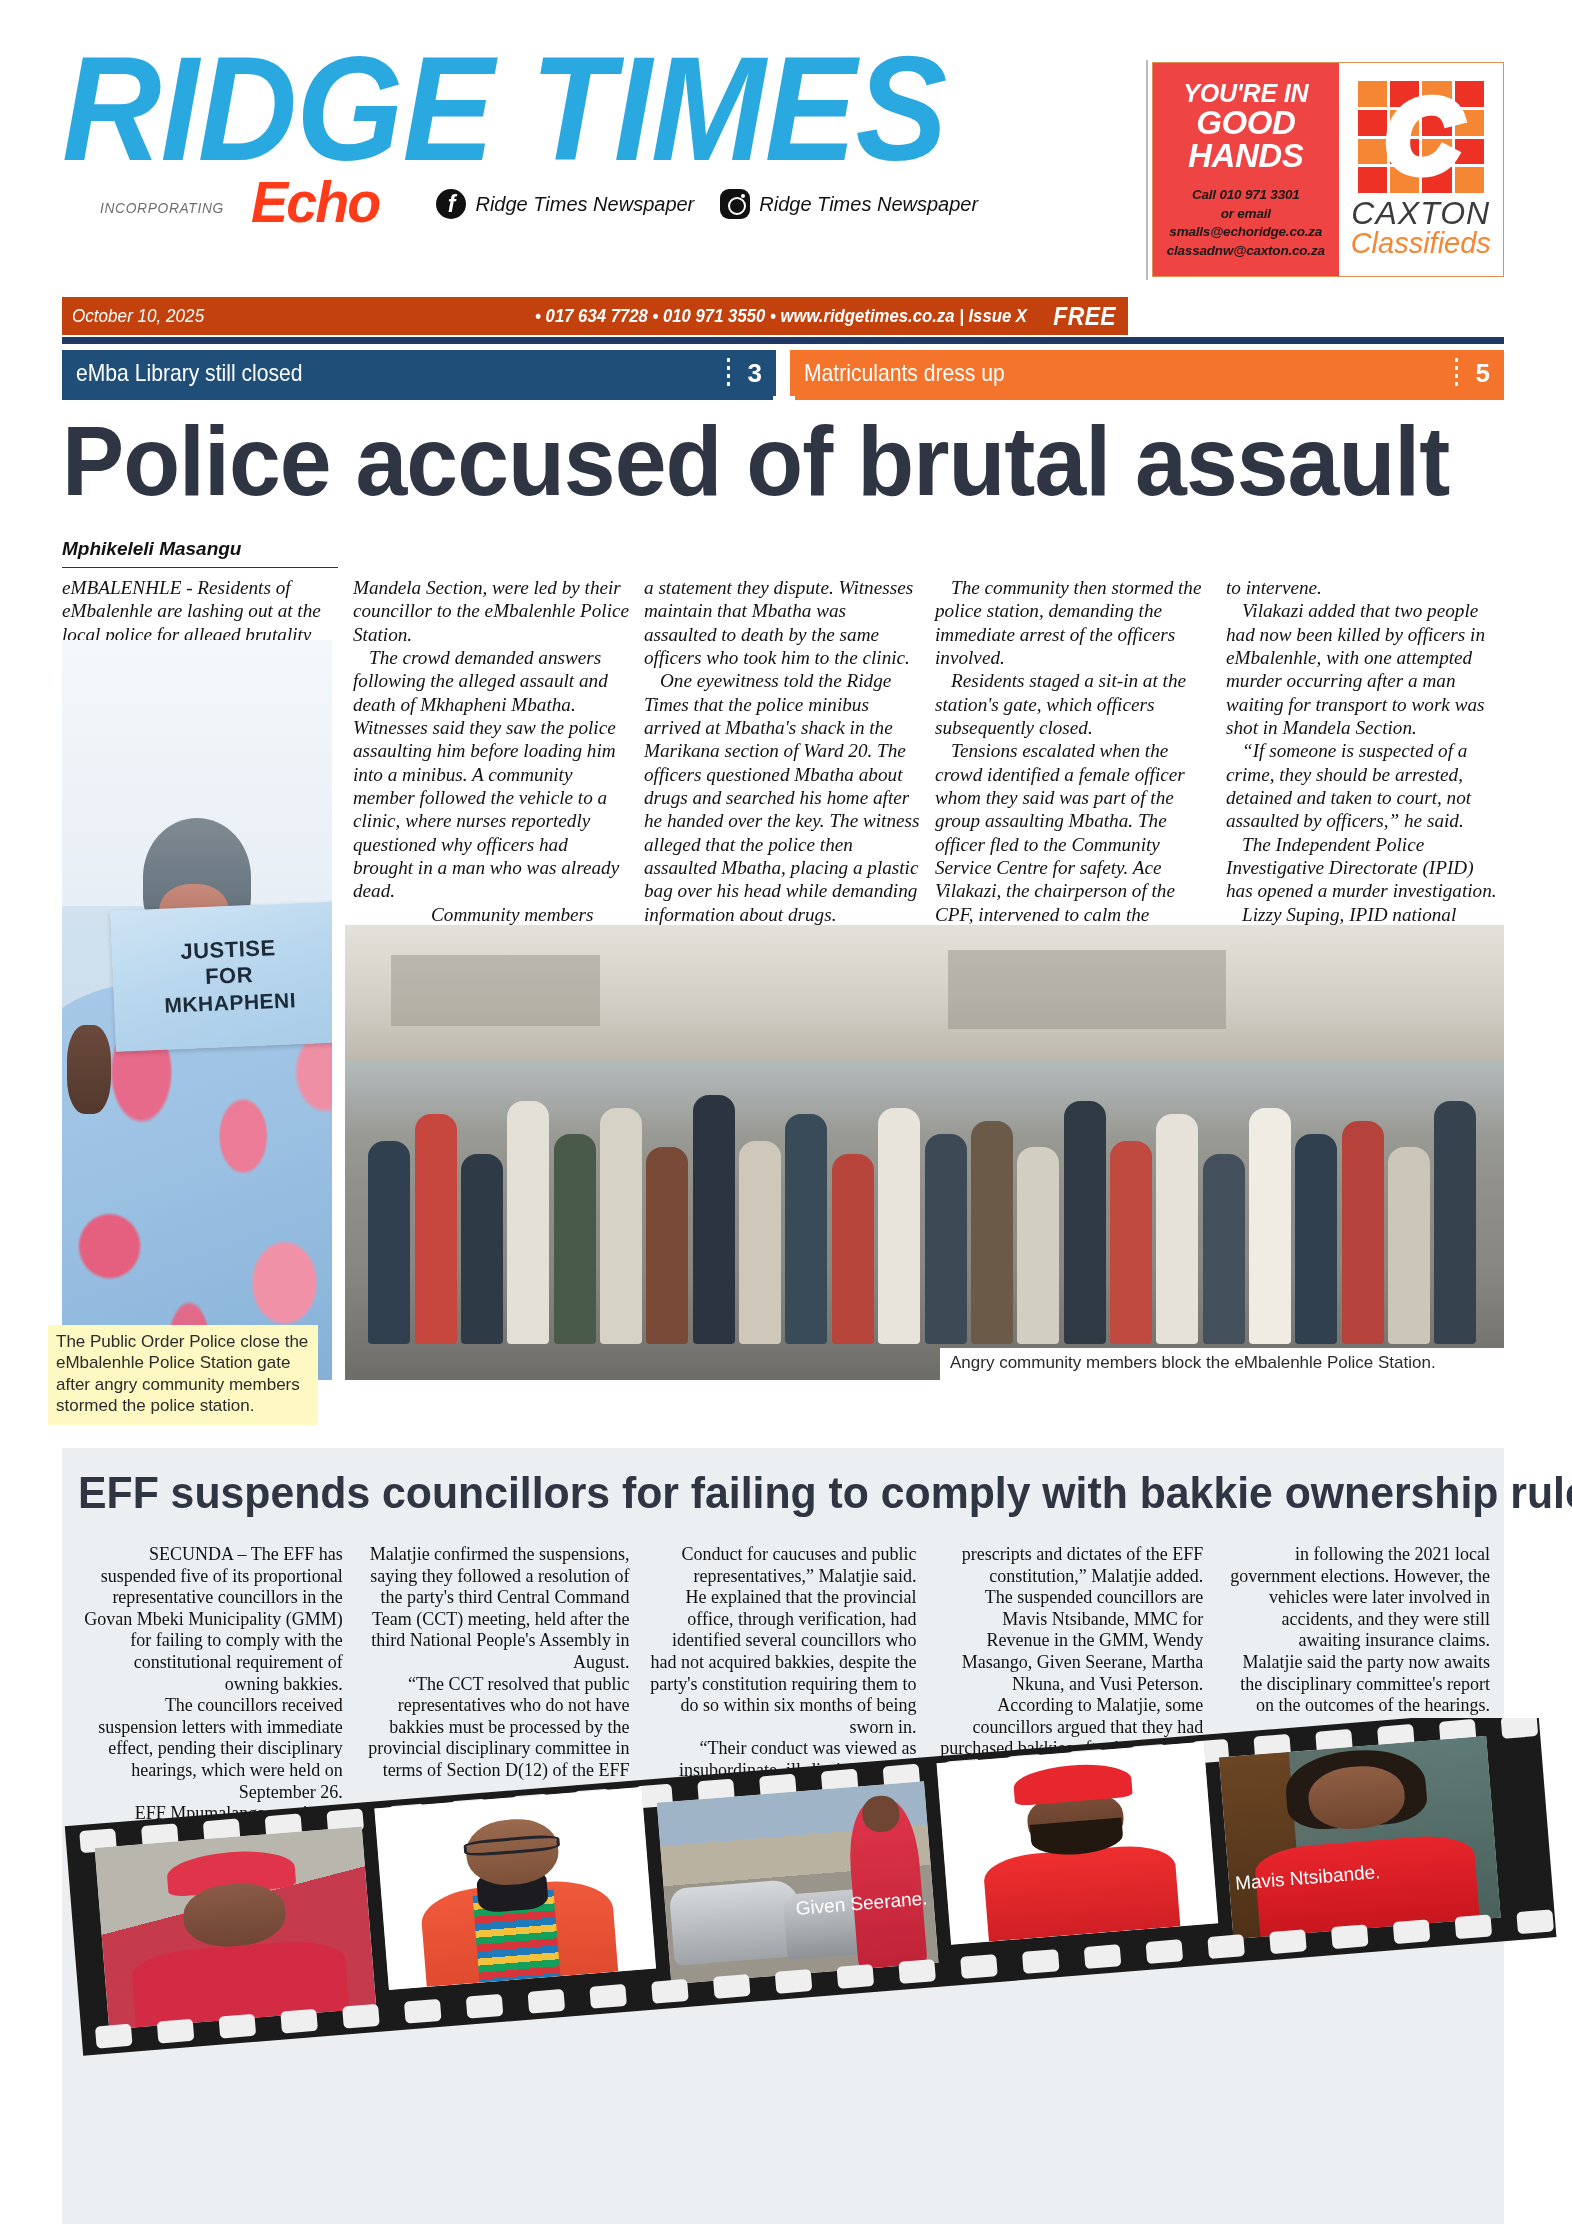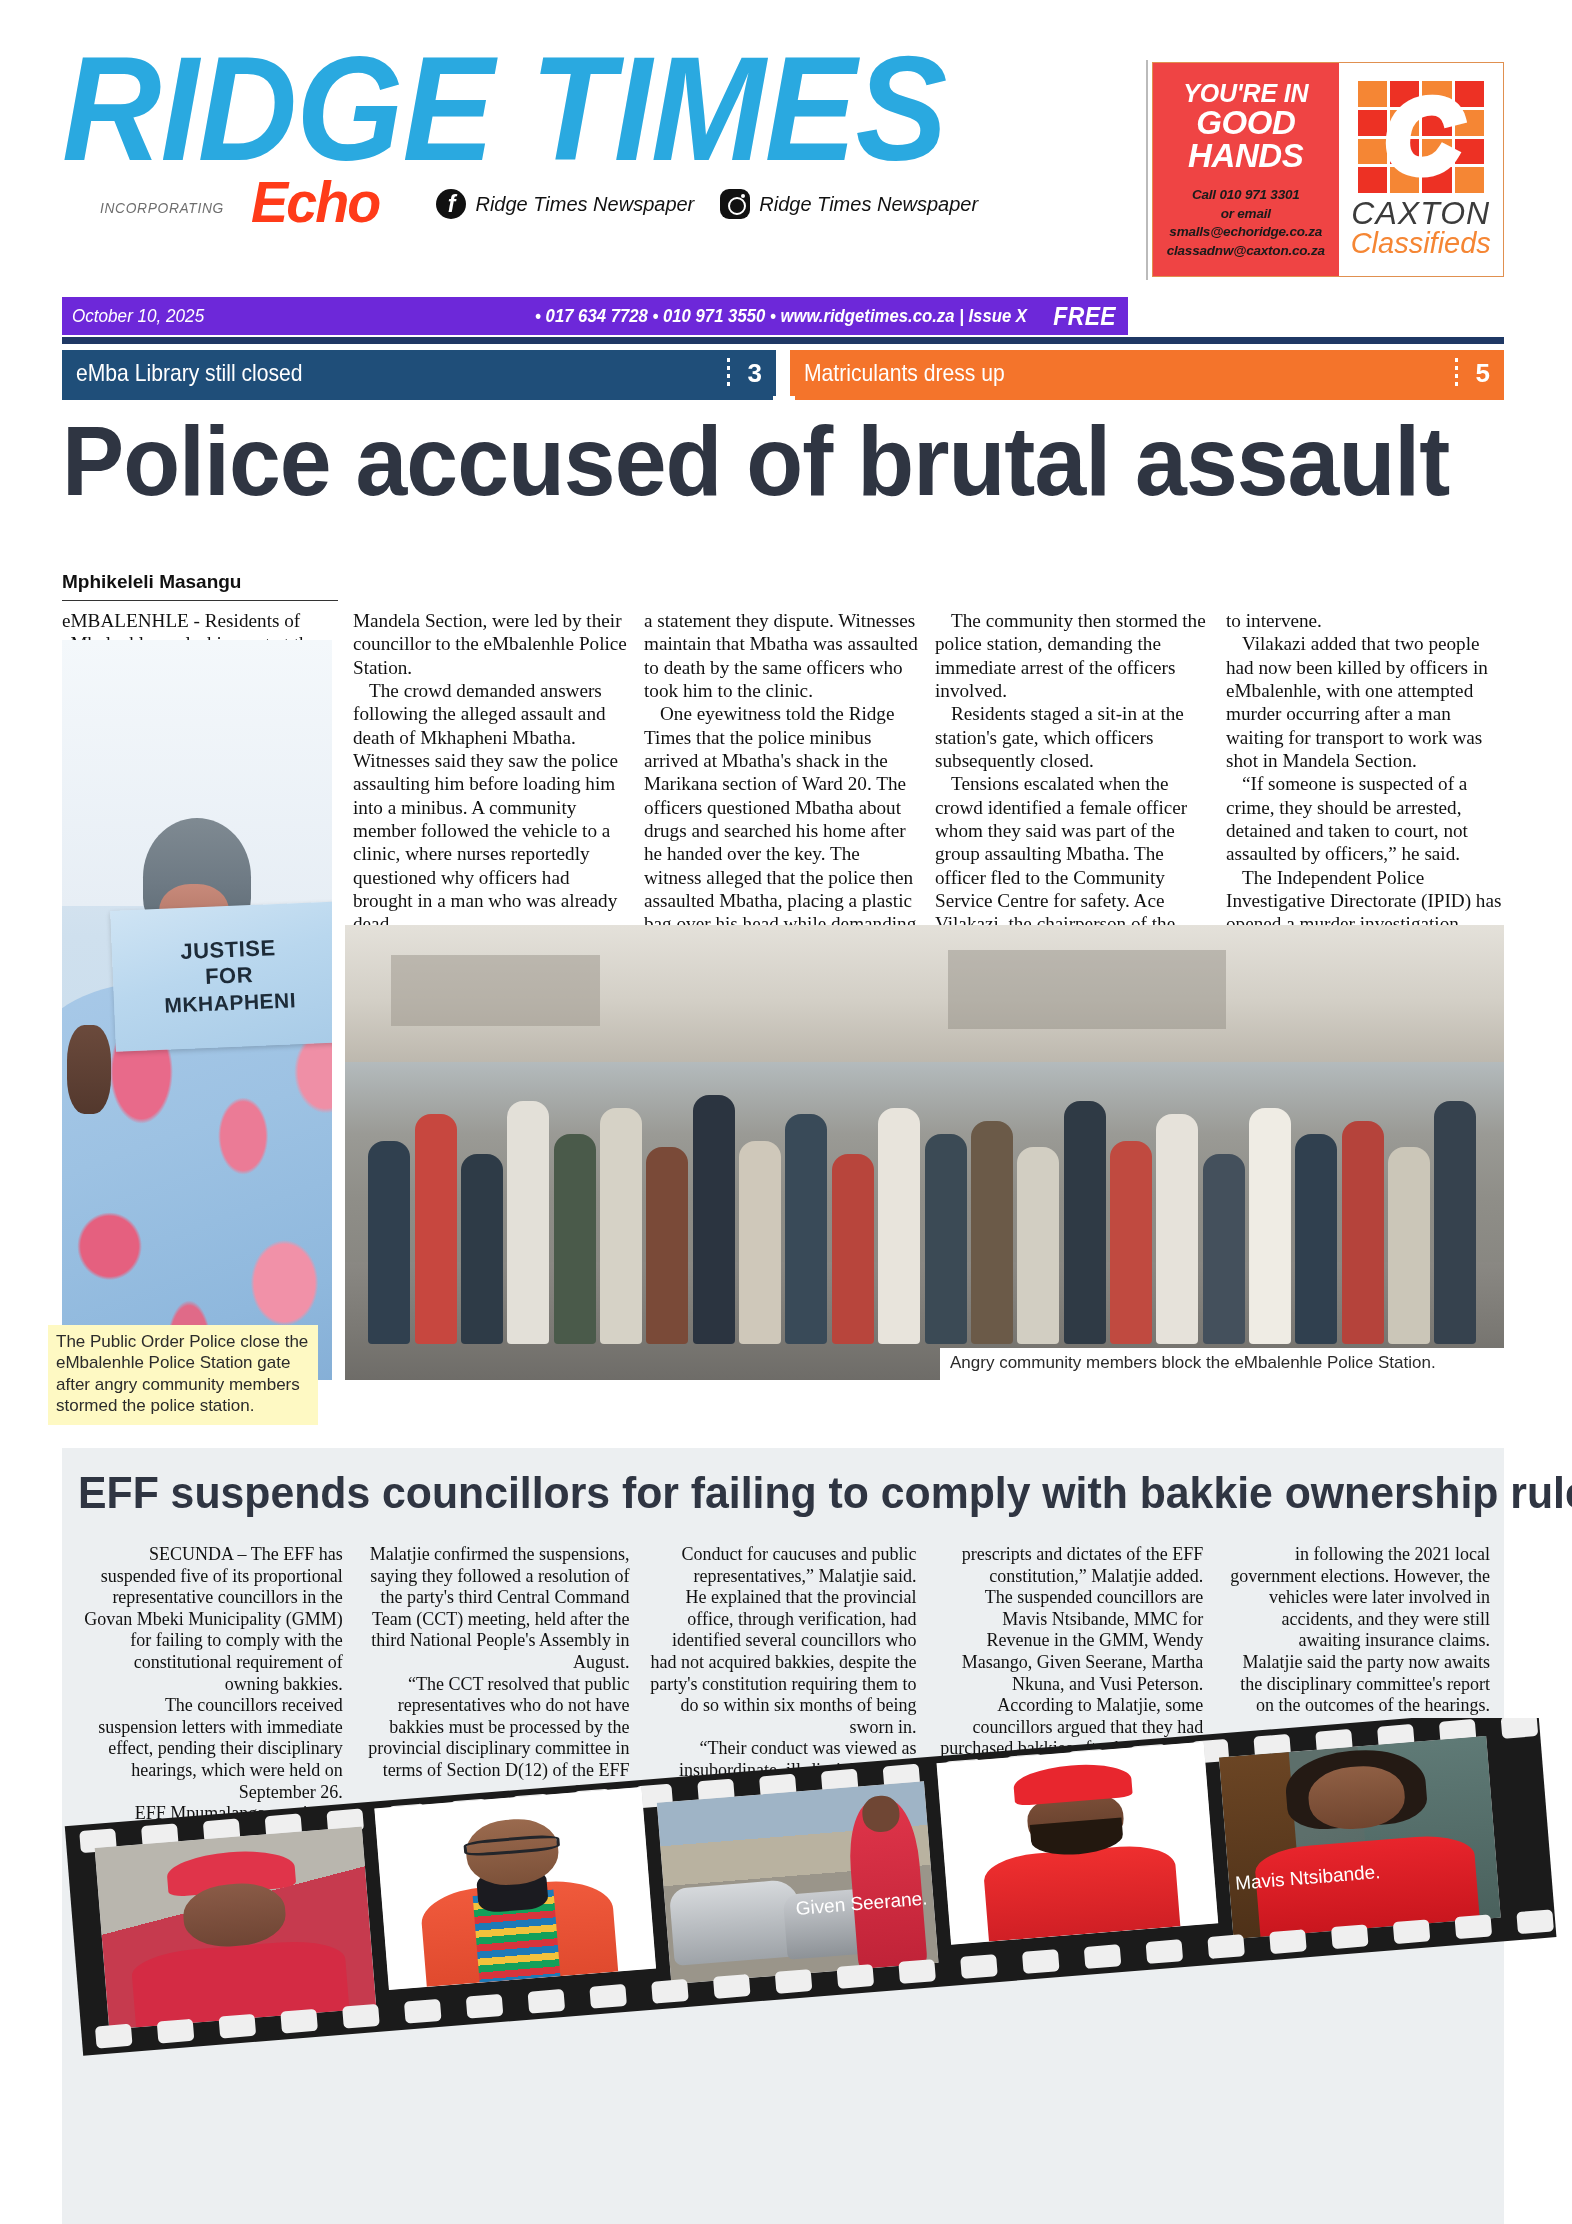--- a/index.html
+++ b/index.html
@@ -48,21 +48,21 @@
     position:absolute; left:0; top:0; width:100%; height:100%;
     color:#fff; font-family:"Liberation Sans",sans-serif; font-weight:700;
     font-size:23px; line-height:31px; text-align:center;
   }
   .ic-square { width:30px; height:30px; border-radius:9px; background:#111; position:relative; flex:0 0 auto; }
   .ic-square:after { content:""; position:absolute; left:8px; top:8px; width:14px; height:14px; border:2.6px solid #fff; border-radius:50%; }
   .ic-square:before { content:""; position:absolute; right:5px; top:5px; width:4px; height:4px; background:#fff; border-radius:50%; }
 
   .infobar {
     position:absolute; left:62px; top:297px; width:1066px; height:38px;
-    background:#6d28d9; color:#fff;
+    background:#c2410c; color:#fff;
     font-family:"Liberation Sans", sans-serif;
     display:flex; align-items:center;
   }
   .infobar .date { font-size:19px; margin-left:10px; transform:scaleX(0.9); transform-origin:left center; font-weight:400; }
   .infobar .contacts { margin-left:auto; font-size:19px; font-weight:700; transform:scaleX(0.88); transform-origin:right center; white-space:nowrap; }
   .infobar .free {
     margin-left:22px; margin-right:8px; font-size:26px; font-weight:700;
     letter-spacing:0.5px; transform:scaleX(0.88);
   }
 
@@ -107,21 +107,21 @@
   
   .headline {
     position:absolute; left:62px; top:412px; width:1442px;
     font-family:"Liberation Sans", sans-serif;
     font-weight:700; font-size:98px; line-height:1.0;
     color:#2f3542; transform:scaleX(0.95); transform-origin:left top;
     white-space:nowrap; letter-spacing:-1px;
   }
 
   
-  .lead { position:absolute; left:62px; top:571px; width:1442px; height:480px; }
+  .lead { position:absolute; left:62px; top:538px; width:1442px; height:480px;font-style:italic; }
   .byline { font-family:"Liberation Sans", sans-serif; font-weight:700; font-size:19px; color:#111; }
   .byline-rule { border-top:1px solid #333; margin-top:7px; margin-bottom:8px; width:276px; }
   .cols { display:flex; gap:0px; }
   .col { width:276px; margin-right:15px; font-size:19.2px; line-height:1.215; text-align:left; }
   .col:last-child { margin-right:0; }
   .col p { text-indent:16px; margin:0; }
   .col p.noindent { text-indent:0; }
   .col-1 { position:relative; }
   .wrapbox-c1 { float:right; clear:right; width:152px; height:165px; }
   .wrapbox-c2a { float:left; clear:left; width:62px; height:24px; }

